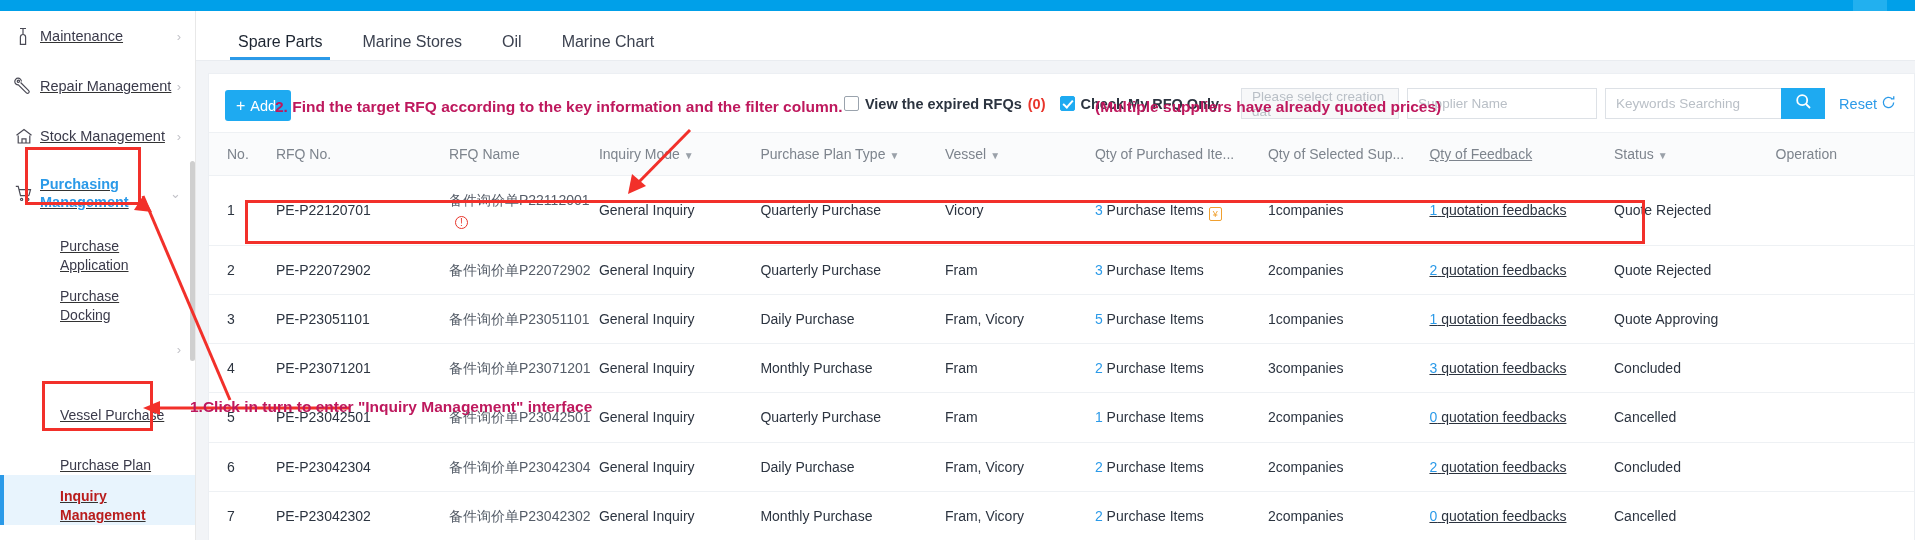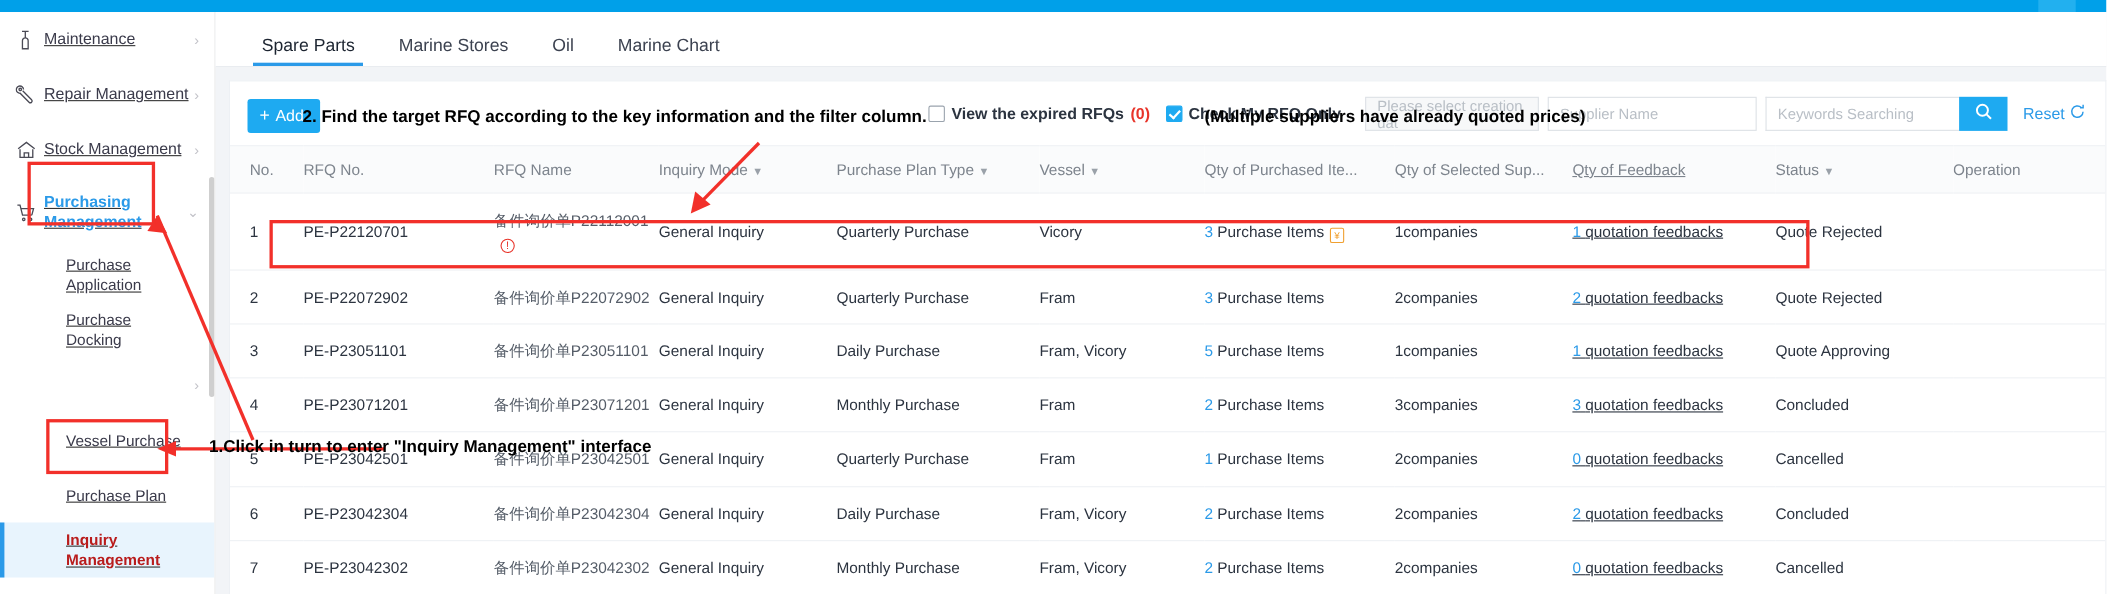--- a/index.html
+++ b/index.html
@@ -42,21 +42,21 @@
   }
   .nav-item .nlabel { flex: 1; line-height: 1.25; }
   .nav-item .chev {
     position: absolute; right: 14px; top: 50%; transform: translateY(-50%);
     color: #c3c3c9; font-size: 13px;
   }
   .nav-item.active > .nlabel { color: #2b9ae8; font-weight: bold; }
   .nav-item.tall { height: 64px; align-items: center; }
 
   .sub-item {
-    display: flex; align-items: center;
+    display: flex; align-items: flex-end;
     min-height: 50px; padding-left: 60px; padding-right: 24px;
     font-size: 14px; color: #3a3a4a; position: relative; cursor: pointer;
     line-height: 1.35;
   }
   .sub-item .chev { position:absolute; right: 14px; top:50%; transform: translateY(-50%); color:#c3c3c9; font-size:13px;}
   .sub-item.selected {
     background: #e8f4fd; color: #b91c1c; font-weight: bold;
   }
   .sub-item.selected::before {
     content:""; position:absolute; left:0; top:0; bottom:0; width:4px; background:#2b9ae8;
@@ -166,21 +166,21 @@
   }
   .badge-ic {
     display:inline-block; width: 13px; height: 14px; border: 1px solid #f0a030; border-radius: 2px;
     color:#f0a030; font-size: 9px; line-height: 12px; text-align:center; margin-left: 5px;
     position: relative; top: 2px;
   }
 
   
   .anno { position: absolute; pointer-events: none; }
   .anno-text {
-    color: #000000; font-size: 15.5px; font-weight: bold; white-space: nowrap;
+    color: #be185d; font-size: 15.5px; font-weight: bold; white-space: nowrap;
     font-family: "Liberation Sans", sans-serif;
   }
   .box-red { position:absolute; border: 3px solid #f2302a; pointer-events:none; }
   svg.ov { position:absolute; left:0; top:0; width:1915px; height:540px; pointer-events:none; }
 </style>
 </head>
 <body>
 
 <div id="app">
 

